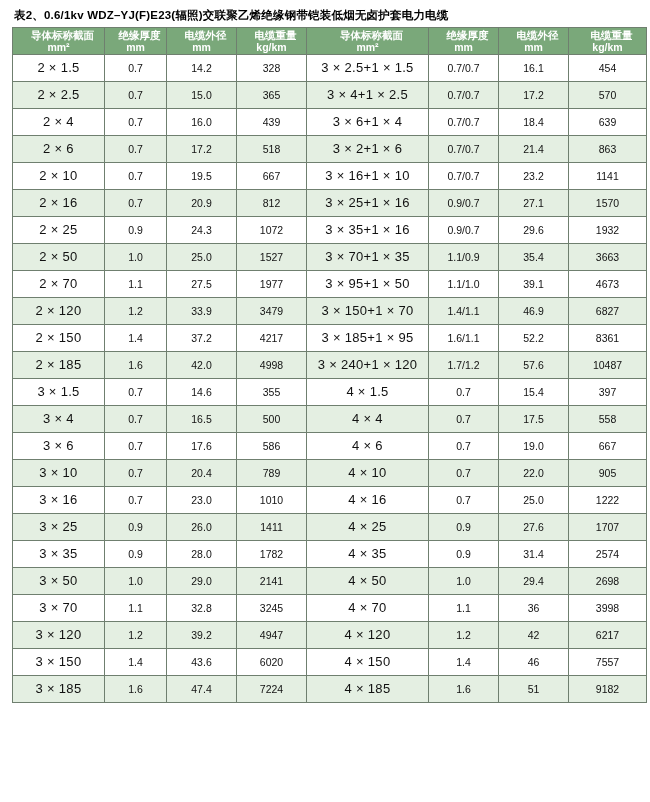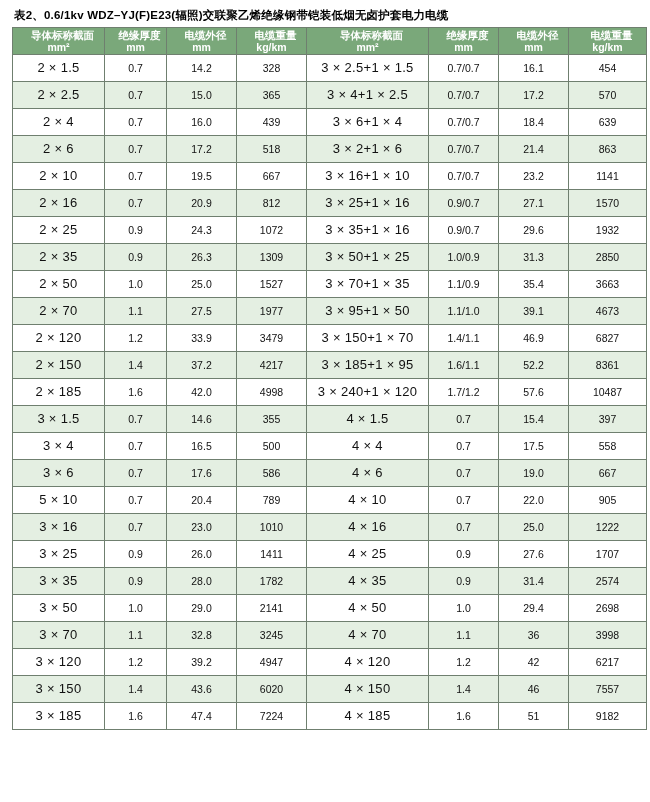--- a/index.html
+++ b/index.html
@@ -182,30 +182,20 @@
           <td class="spec">2 × 25</td>
           <td>0.9</td>
           <td>24.3</td>
           <td>1072</td>
           <td class="spec">3 × 35+1 × 16</td>
           <td>0.9/0.7</td>
           <td>29.6</td>
           <td>1932</td>
         </tr>
       <tr>
-          <td class="spec">2 × 35</td>
-          <td>0.9</td>
-          <td>26.3</td>
-          <td>1309</td>
-          <td class="spec">3 × 50+1 × 25</td>
-          <td>1.0/0.9</td>
-          <td>31.3</td>
-          <td>2850</td>
-        </tr>
-      <tr>
           <td class="spec">2 × 50</td>
           <td>1.0</td>
           <td>25.0</td>
           <td>1527</td>
           <td class="spec">3 × 70+1 × 35</td>
           <td>1.1/0.9</td>
           <td>35.4</td>
           <td>3663</td>
         </tr>
       <tr>
@@ -272,21 +262,21 @@
           <td class="spec">3 × 6</td>
           <td>0.7</td>
           <td>17.6</td>
           <td>586</td>
           <td class="spec">4 × 6</td>
           <td>0.7</td>
           <td>19.0</td>
           <td>667</td>
         </tr>
       <tr>
-          <td class="spec">5 × 10</td>
+          <td class="spec">3 × 10</td>
           <td>0.7</td>
           <td>20.4</td>
           <td>789</td>
           <td class="spec">4 × 10</td>
           <td>0.7</td>
           <td>22.0</td>
           <td>905</td>
         </tr>
       <tr>
           <td class="spec">3 × 16</td>

